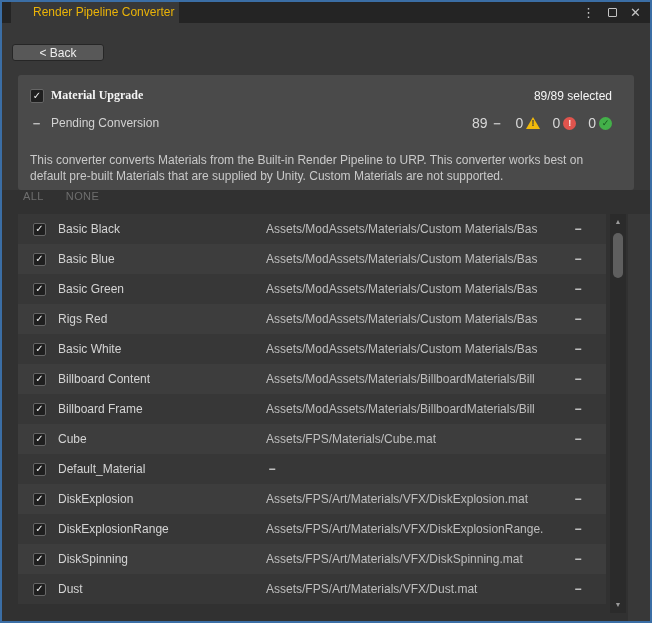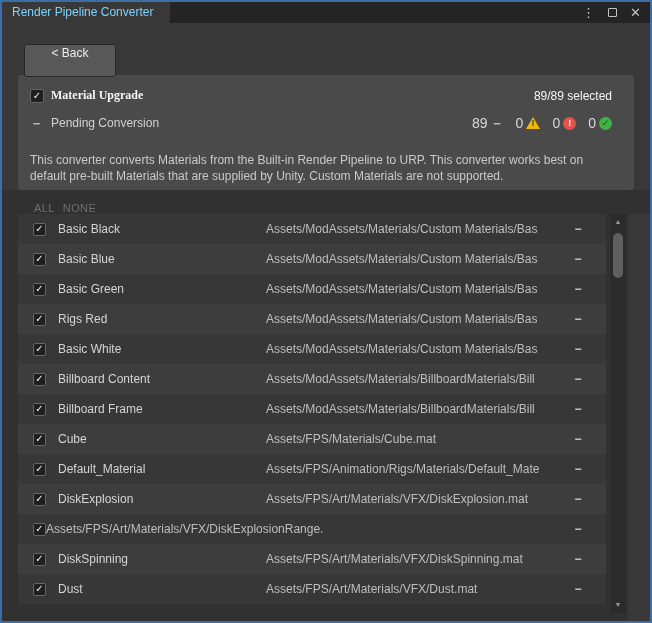--- a/index.html
+++ b/index.html
@@ -8,32 +8,32 @@
 
   .window {
     position:relative; width:652px; height:623px;
     border:2px solid #3b6ea5; background:#383838;
     display:flex; flex-direction:column; overflow:hidden;
   }
 
   
   .titlebar { position:relative; height:21px; background:#242424; flex:none; }
   .tab {
-    position:absolute; left:0; top:0; width:168px; height:21px;
-    background:#383838; color:#7dd3fc; font-size:12px; line-height:21px;
-    padding-left:10px; white-space:nowrap; overflow:hidden;
+    position:absolute; left:9px; top:0; width:168px; height:21px;
+    background:#383838; color:#eab308; font-size:12px; line-height:21px;
+    padding-left:22px; white-space:nowrap; overflow:hidden;
   }
   .win-controls { position:absolute; right:9px; top:0; height:21px; display:flex; align-items:center; gap:13px; }
   .win-controls .ctl { color:#c4c4c4; font-size:13px; line-height:1; cursor:default; }
   .maxbox { width:9px; height:9px; border:1px solid #c4c4c4; border-radius:1px; display:inline-block; }
 
   
   .toolbar { position:relative; height:52px; background:#383838; flex:none; }
   .back-btn {
-    position:absolute; left:22px; top:21px; width:92px; height:33px;
+    position:absolute; left:10px; top:21px; width:92px; height:17px;
     background:#585858; border:1px solid #262626; border-radius:3px;
     color:#eeeeee; font-size:12px; line-height:17px; text-align:center;
   }
 
   
   .panel {
     flex:none; margin:0 16px; height:115px; background:#4a4a4a;
     border-radius:3px; padding:13px 22px 0 12px; color:#d2d2d2;
   }
   .panel-header { display:flex; align-items:center; }
@@ -66,21 +66,21 @@
 
   
   .checkbox {
     width:14px; height:14px; flex:none; background:#1f1f1f; border:1px solid #666;
     border-radius:2px; display:inline-flex; align-items:center; justify-content:center;
   }
   .checkbox .mark { color:#efefef; font-size:10px; font-weight:700; line-height:1; }
 
   
   .content-lower { flex:1; background:#313131; display:flex; flex-direction:column; position:relative; }
-  .select-bar { flex:none; height:24px; display:flex; align-items:flex-end; gap:8px; padding-left:32px; }
+  .select-bar { flex:none; height:24px; display:flex; align-items:flex-start; gap:22px; padding-left:21px; }
   .select-bar .sel-btn { font-size:11px; color:#6e6e6e; letter-spacing:0.4px; }
   .list-area { flex:1; position:relative; }
   .rows { position:absolute; left:16px; right:44px; top:0; }
   .row { height:30px; display:flex; align-items:center; }
   .row.odd { background:#373737; }
   .row.even { background:#3d3d3d; }
   .row .checkbox { margin-left:15px; width:13px; height:13px; }
   .row .name { margin-left:12px; width:208px; font-size:12px; color:#d4d4d4; white-space:nowrap; overflow:hidden; }
   .row .path { flex:1; font-size:12px; color:#bebebe; white-space:nowrap; overflow:hidden; }
   .row .dash { flex:none; width:12px; margin-right:22px; text-align:center; color:#cfcfcf; font-weight:700; font-size:12px; }
@@ -224,37 +224,37 @@
     <span class="name">Cube</span>
     <span class="path">Assets/FPS/Materials/Cube.mat</span>
     <span class="dash">−</span>
   </div>
 
   <div class="row odd">
     <span class="checkbox">
               <span class="mark">✓</span>
             </span>
     <span class="name">Default_Material</span>
-    <span class="path">Assets/FPS/Animation/Rigs/Materials/Default_Mate</span>
     <span class="dash">−</span>
   </div>
 
   <div class="row even">
     <span class="checkbox">
               <span class="mark">✓</span>
             </span>
     <span class="name">DiskExplosion</span>
     <span class="path">Assets/FPS/Art/Materials/VFX/DiskExplosion.mat</span>
     <span class="dash">−</span>
   </div>
 
   <div class="row odd">
     <span class="checkbox">
               <span class="mark">✓</span>
             </span>
+    <span class="name">DiskExplosionRange</span>
     <span class="path">Assets/FPS/Art/Materials/VFX/DiskExplosionRange.</span>
     <span class="dash">−</span>
   </div>
 
   <div class="row even">
     <span class="checkbox">
               <span class="mark">✓</span>
             </span>
     <span class="name">DiskSpinning</span>
     <span class="path">Assets/FPS/Art/Materials/VFX/DiskSpinning.mat</span>

